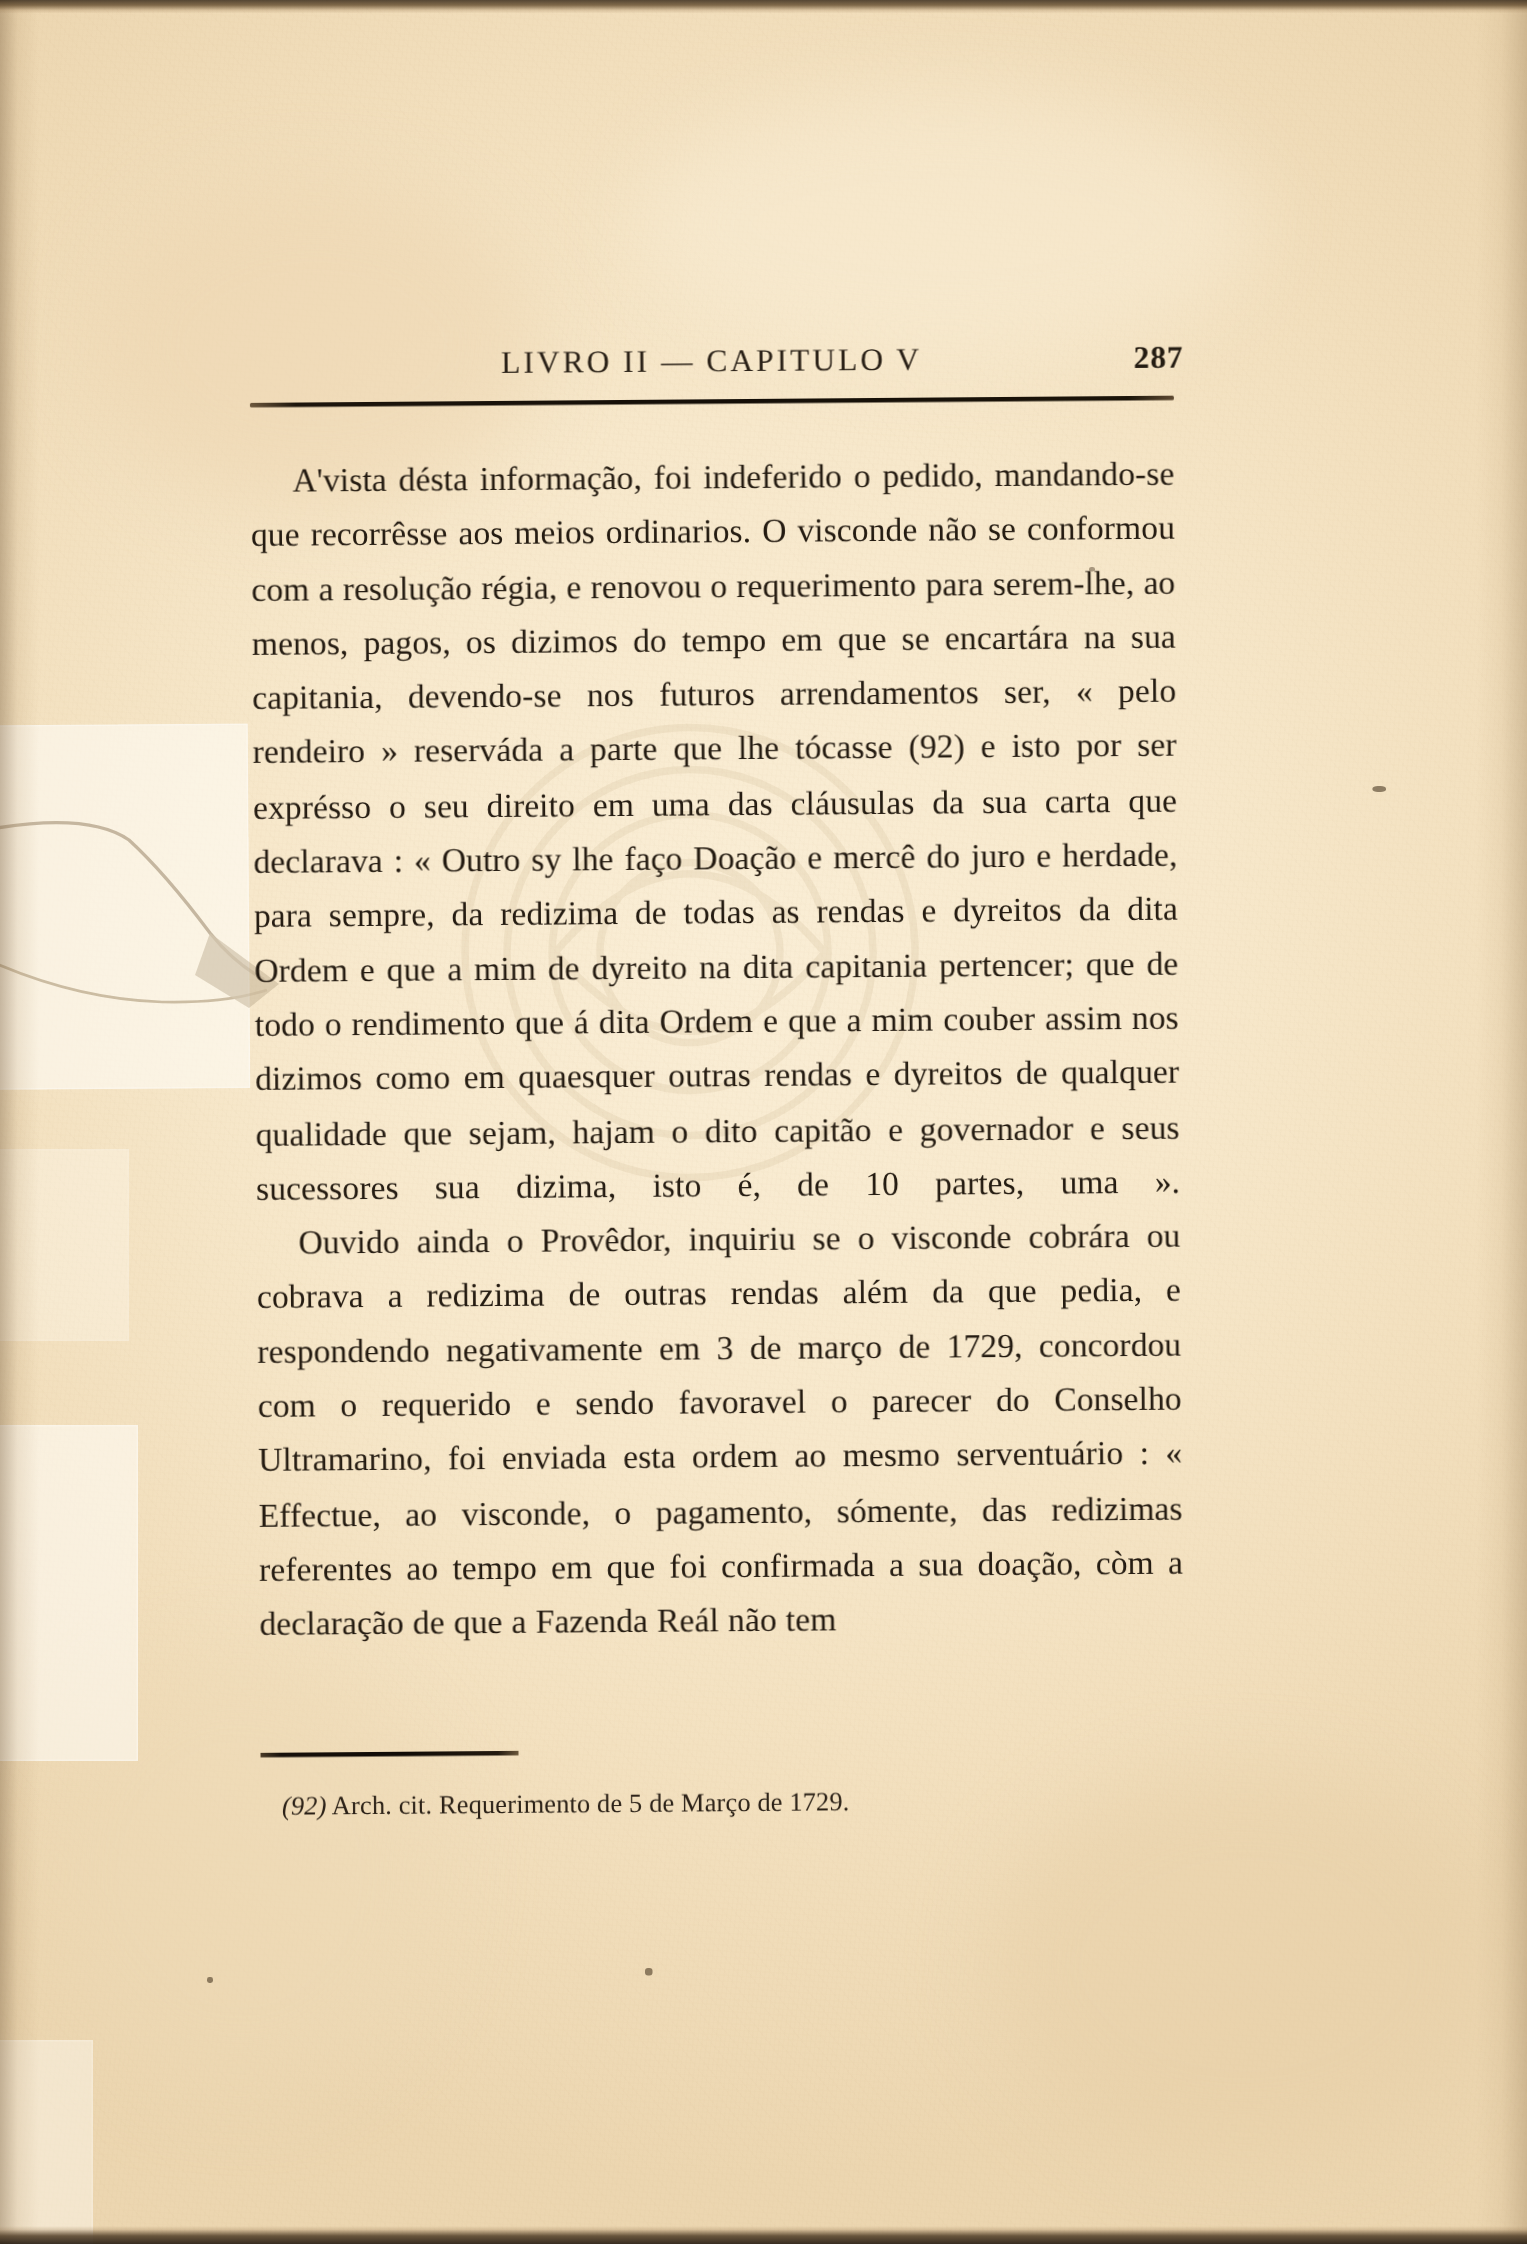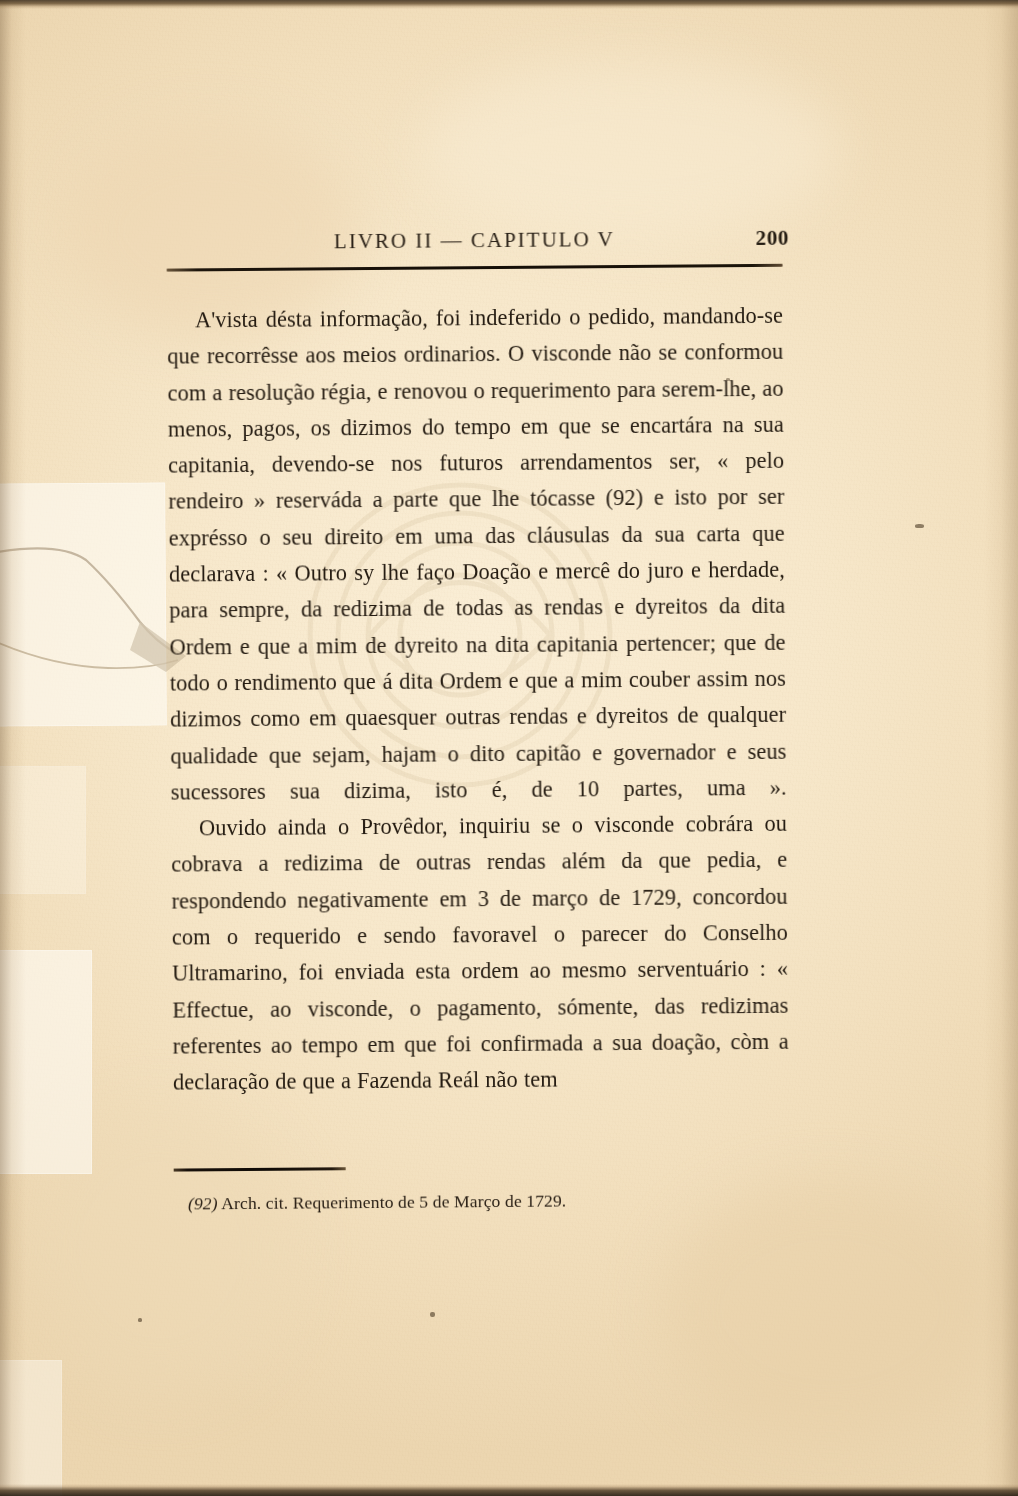--- a/index.html
+++ b/index.html
@@ -145,21 +145,21 @@
   <div class="speck" style="left:915px;top:524px;width:9px;height:4px;"></div>
   <div class="speck" style="left:430px;top:1312px;width:5px;height:5px;"></div>
   <div class="speck" style="left:138px;top:1318px;width:4px;height:4px;"></div>
   <div class="speck" style="left:726px;top:378px;width:4px;height:3px;opacity:.45;"></div>
 
   <div id="typeblock" class="inksoft">
 
     <div class="runhead">
       <span class="title">LIVRO II — CAPITULO V</span>
     </div>
-    <div class="folio" style="left:746px;width:60px;text-align:center;">200</div>
+    <div class="folio" style="left:746px;width:60px;text-align:center;">287</div>
     <div class="rule-head"></div>
 
     <div class="col">
       <p class="body"><span class="ind"></span><span>A'vista désta informação, foi indeferido o pedido, mandando-se que recorrêsse aos meios ordinarios. O visconde não se conformou com a resolução régia, e renovou o requerimento para serem-lhe, ao menos, pagos, os dizimos do tempo em que se encartára na sua capitania, devendo-se nos futuros arrendamentos ser, « pelo rendeiro » reserváda a parte que lhe tócasse (92) e isto por ser exprésso o seu direito em uma das cláusulas da sua carta que declarava : « Outro sy lhe faço Doação e mercê do juro e herdade, para sempre, da redizima de todas as rendas e dyreitos da dita Ordem e que a mim de dyreito na dita capitania pertencer; que de todo o rendimento que á dita Ordem e que a mim couber assim nos dizimos como em quaesquer outras rendas e dyreitos de qualquer qualidade que sejam, hajam o dito capitão e governador e seus sucessores sua dizima, isto é, de 10 partes, uma ».</span></p>
       <p class="body last-ragged"><span class="ind"></span><span>Ouvido ainda o Provêdor, inquiriu se o visconde cobrára ou cobrava a redizima de outras rendas além da que pedia, e respondendo negativamente em 3 de março de 1729, concordou com o requerido e sendo favoravel o parecer do Conselho Ultramarino, foi enviada esta ordem ao mesmo serventuário : « Effectue, ao visconde, o pagamento, sómente, das redizimas referentes ao tempo em que foi confirmada a sua doação, còm a declaração de que a Fazenda Reál não tem</span></p>
     </div>
 
     <div class="rule-foot"></div>
     <div class="footnote"><span class="fnum">(92)</span><span> Arch. cit. Requerimento de 5 de Março de 1729.</span></div>
 

